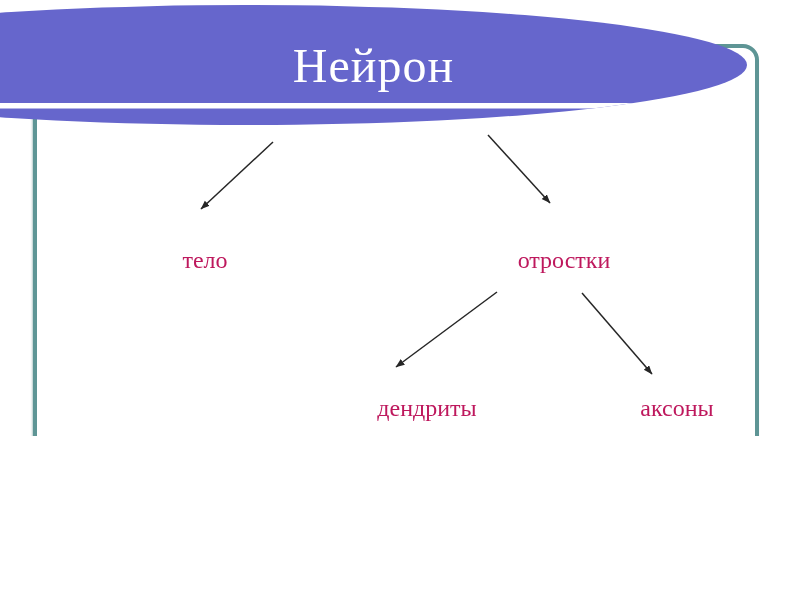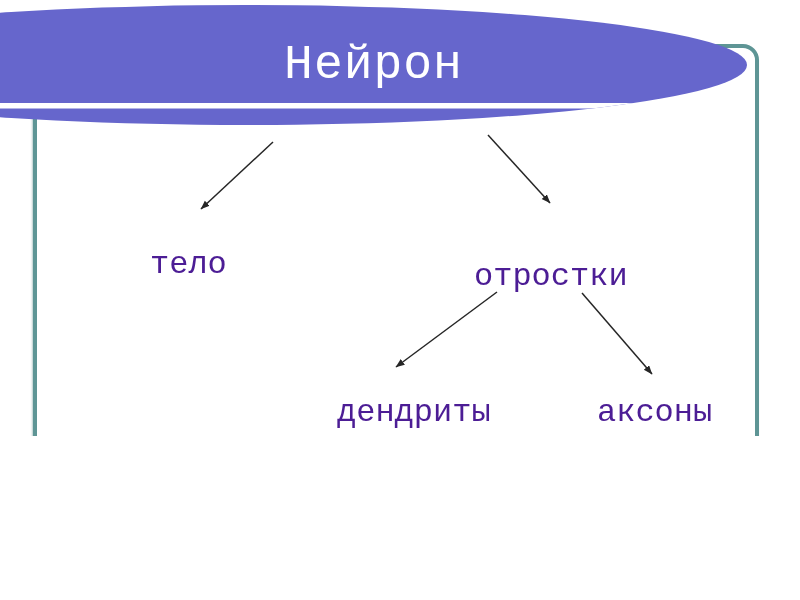--- a/index.html
+++ b/index.html
@@ -2,21 +2,21 @@
 <html><head>
 <meta charset="utf-8">
 <style>
   html, body { margin: 0; padding: 0; background: #ffffff; }
   .slide {
     position: relative;
     width: 800px;
     height: 436px;
     background: #ffffff;
     overflow: hidden;
-    font-family: Liberation Mono, monospace;
+    font-family: Liberation Serif, serif;
   }
   .frame {
     position: absolute;
     left: 33px;
     top: 44px;
     width: 718px;
     height: 493px;
     border: 4px solid #5e9595;
     border-radius: 16px;
     box-shadow: -1px 3px 2px rgba(94, 140, 140, 0.45);
@@ -42,28 +42,28 @@
     color: #ffffff;
   }
   .arrows-svg {
     position: absolute;
     left: 0;
     top: 0;
     pointer-events: none;
   }
   .node-label {
     position: absolute;
-    font-size: 32px;
+    font-size: 24px;
     line-height: 1.2;
-    color: #4c1d95;
-    text-align: left;
+    color: #be185d;
+    text-align: center;
     white-space: nowrap;
   }
   .node-telo     { left: 150px; top: 246px; width: 110px; }
-  .node-otrostki { left: 474px; top: 246px; width: 180px; margin-top: 12px; }
+  .node-otrostki { left: 474px; top: 246px; width: 180px; }
   .node-dendrity { left: 337px; top: 394px; width: 180px; }
   .node-aksony   { left: 597px; top: 394px; width: 160px; }
 </style>
 </head>
 <body>
 
 <div class="slide">
 
   <div class="frame"></div>
 

